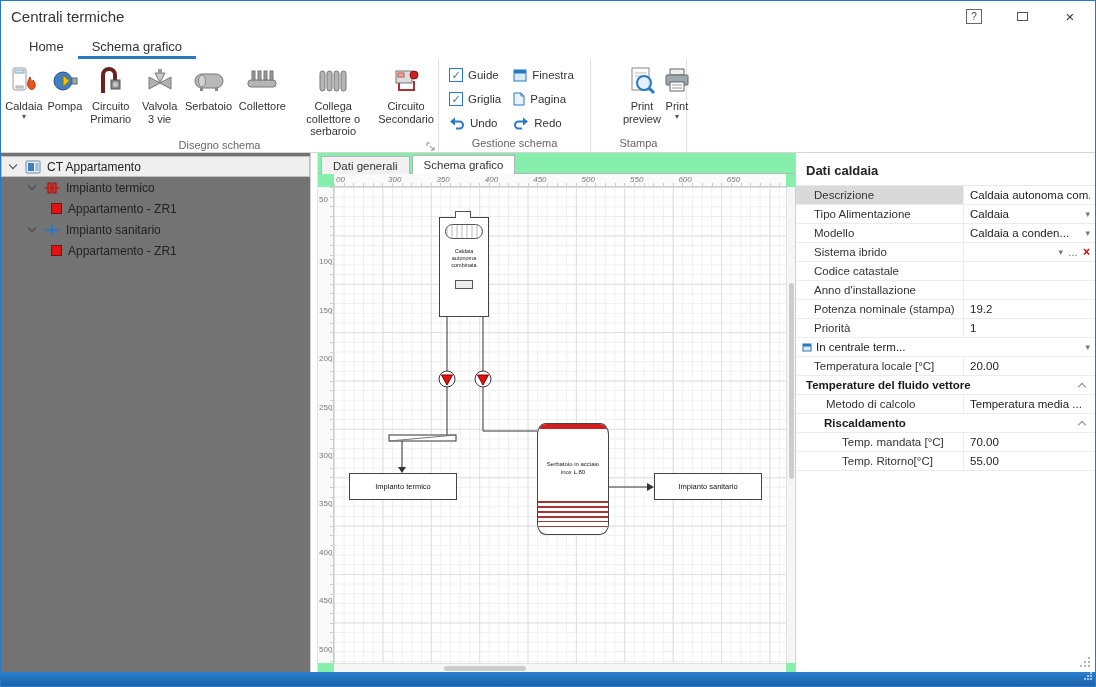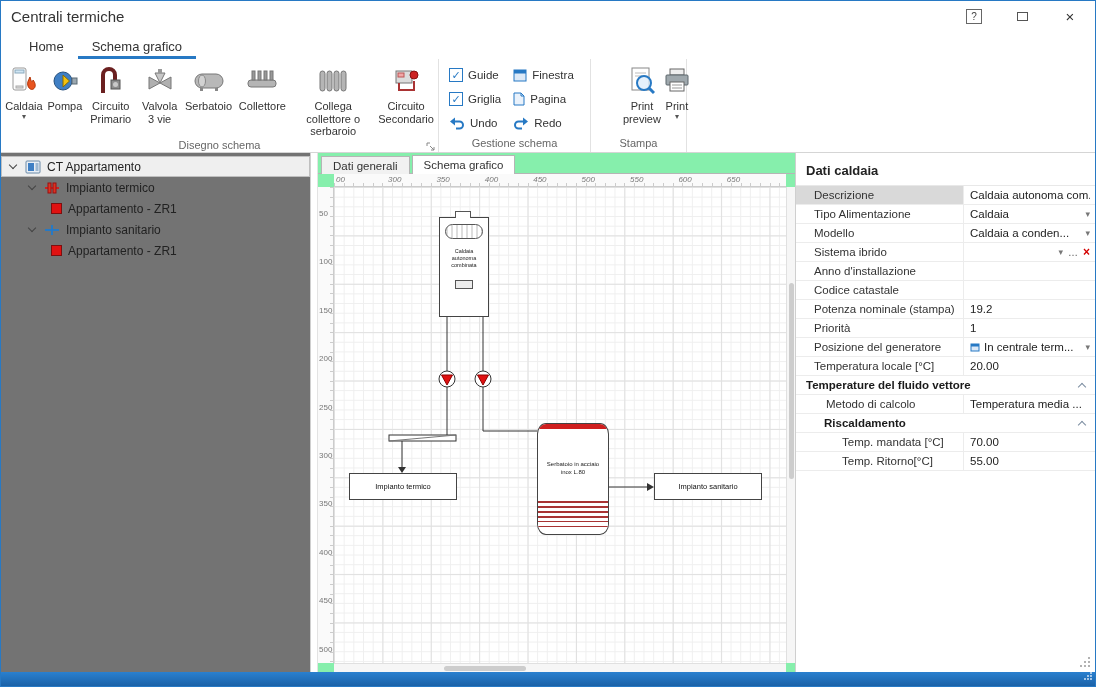--- a/index.html
+++ b/index.html
@@ -396,21 +396,21 @@
             <span class="rnum" style="left: 54px;">300</span>
             <span class="rnum" style="left: 102.4px;">350</span>
             <span class="rnum" style="left: 150.8px;">400</span>
             <span class="rnum" style="left: 199.2px;">450</span>
             <span class="rnum" style="left: 247.6px;">500</span>
             <span class="rnum" style="left: 296px;">550</span>
             <span class="rnum" style="left: 344.4px;">600</span>
             <span class="rnum" style="left: 392.8px;">650</span>
           </div>
         <div class="vruler">
-            <span class="rnum" style="top: 22px; left: 1px;">50</span>
+            <span class="rnum" style="top: 8px; left: 1px;">50</span>
             <span class="rnum" style="top: 70.4px; left: 1px;">100</span>
             <span class="rnum" style="top: 118.8px; left: 1px;">150</span>
             <span class="rnum" style="top: 167.2px; left: 1px;">200</span>
             <span class="rnum" style="top: 215.6px; left: 1px;">250</span>
             <span class="rnum" style="top: 264px; left: 1px;">300</span>
             <span class="rnum" style="top: 312.4px; left: 1px;">350</span>
             <span class="rnum" style="top: 360.8px; left: 1px;">400</span>
             <span class="rnum" style="top: 409.2px; left: 1px;">450</span>
             <span class="rnum" style="top: 457.6px; left: 1px;">500</span>
           </div>
@@ -494,49 +494,48 @@
           <div class="plabel">Sistema ibrido</div>
           <div class="pvalue">
             <span class="pv-text"></span>
             <span class="dd">▾</span>
             <span class="ell">…</span>
             <span class="clear-x">×</span>
           </div>
         </div>
 
         <div class="prow">
+          <div class="plabel">Codice catastale</div>
+          <div class="pvalue">
+              <span class="pv-text"></span>
+            </div>
+        </div>
+
+        <div class="prow">
           <div class="plabel">Anno d'installazione</div>
           <div class="pvalue">
               <span class="pv-text"></span>
             </div>
         </div>
 
         <div class="prow">
-          <div class="plabel">Codice catastale</div>
-          <div class="pvalue">
-              <span class="pv-text"></span>
-            </div>
-        </div>
-
-        <div class="prow">
           <div class="plabel">Potenza nominale (stampa)</div>
           <div class="pvalue">
               <span class="pv-text">19.2</span>
             </div>
         </div>
 
         <div class="prow">
           <div class="plabel">Priorità</div>
           <div class="pvalue">
               <span class="pv-text">1</span>
             </div>
         </div>
 
         <div class="prow">
-          <div class="plabel">Posizione del generatore</div>
           <div class="pvalue">
             <span class="pv-icon">
               <svg width="10" height="10" viewBox="0 0 10 10">
                   <rect x="1" y="2" width="8" height="7" fill="#dce9f7" stroke="#2779c4"></rect>
                   <rect x="1" y="2" width="8" height="2.5" fill="#2779c4"></rect>
                 </svg>
             </span>
             <span class="pv-text">In centrale term...</span>
             <span class="dd">▾</span>
           </div>

